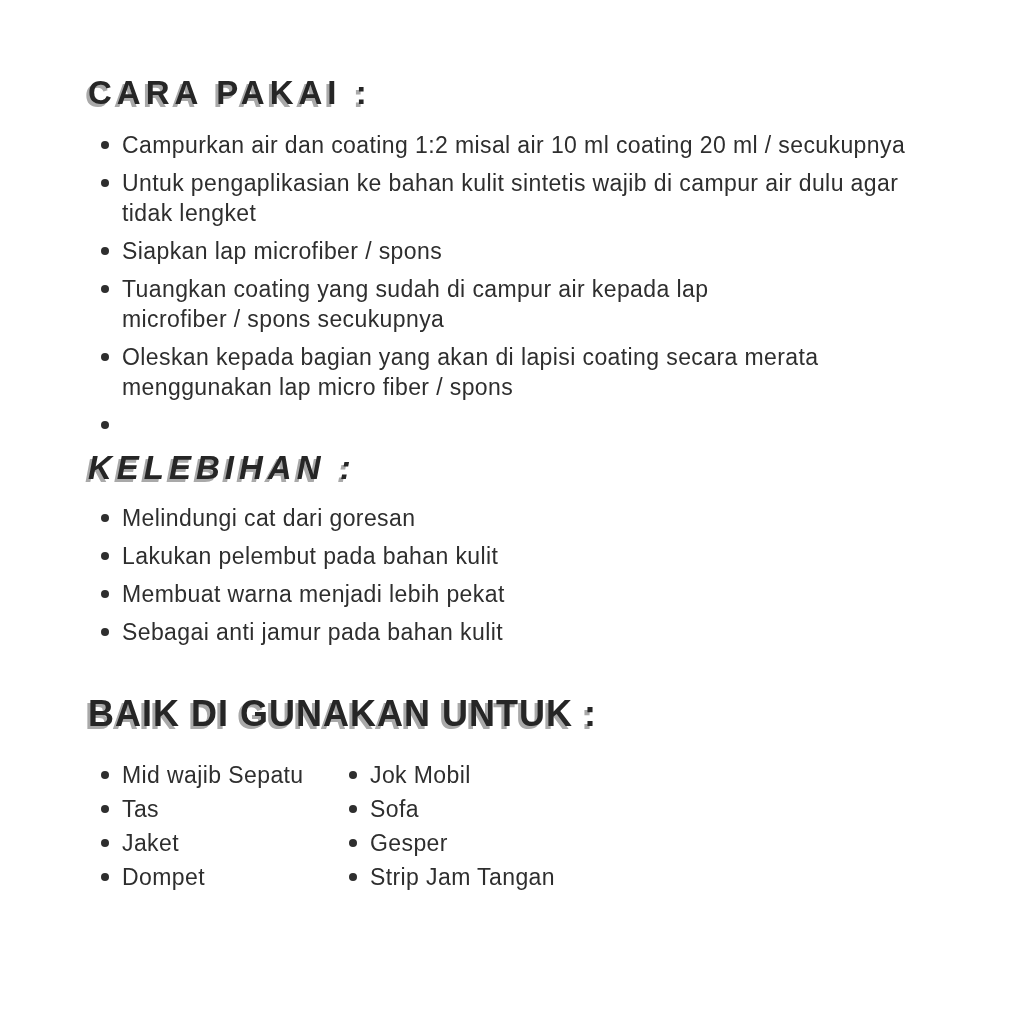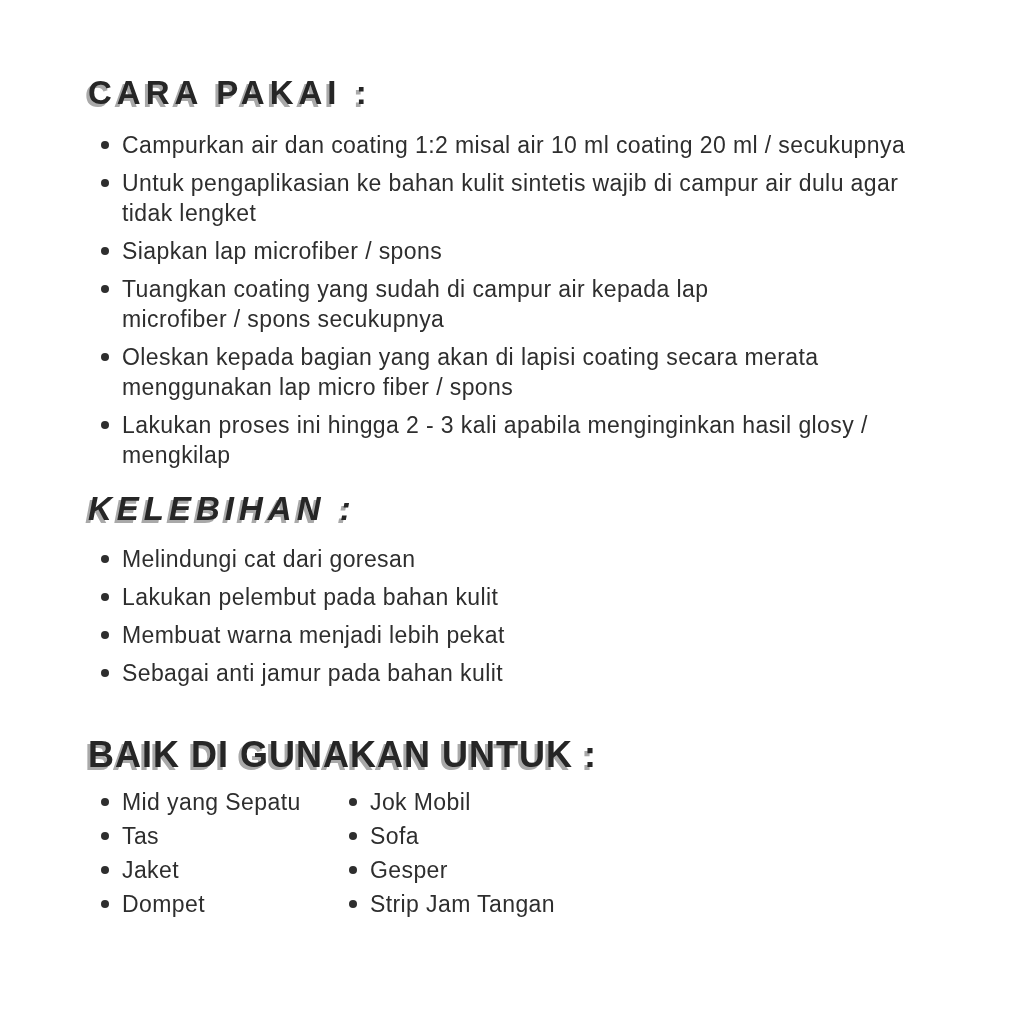--- a/index.html
+++ b/index.html
@@ -28,21 +28,21 @@
     letter-spacing: 5px;
     line-height: 1.15;
   }
   .heading-md {
     font-size: 36px;
     letter-spacing: 1px;
     line-height: 1.15;
   }
   #heading-cara-pakai   { margin-bottom: 18px; }
   #heading-kelebihan    { margin-top: 20px; margin-bottom: 16px; font-style: italic; }
-  #heading-baik-gunakan { margin-top: 46px; margin-bottom: 12px; }
+  #heading-baik-gunakan { margin-top: 46px; margin-bottom: 26px; }
 
   ul.bullet-list {
     list-style: none;
     margin: 0;
     padding: 0;
     font-size: 23px;
     line-height: 30px;
     letter-spacing: 0.4px;
   }
   ul.bullet-list li {
@@ -98,22 +98,20 @@
     </li>
 
     <li>
       <span class="dot"></span>
       <span class="txt">Oleskan kepada bagian yang akan di lapisi coating secara merata
 menggunakan lap micro fiber / spons</span>
     </li>
 
     <li>
       <span class="dot"></span>
-      <span class="txt">Lakukan proses ini hingga 2 - 3 kali apabila menginginkan hasil glosy /
-mengkilap</span>
     </li>
   </ul>
 
 <h1 id="heading-kelebihan" class="heading heading-lg">KELEBIHAN :</h1>
 
 <ul class="bullet-list">
 
     <li>
       <span class="dot"></span>
       <span class="txt">Melindungi cat dari goresan</span>
@@ -136,21 +134,21 @@
   </ul>
 
 <h1 id="heading-baik-gunakan" class="heading heading-md">BAIK DI GUNAKAN UNTUK :</h1>
 
 <div class="two-cols">
   <div class="col-left">
     <ul class="bullet-list">
 
         <li>
           <span class="dot"></span>
-          <span class="txt">Mid yang Sepatu</span>
+          <span class="txt">Mid wajib Sepatu</span>
         </li>
 
         <li>
           <span class="dot"></span>
           <span class="txt">Tas</span>
         </li>
 
         <li>
           <span class="dot"></span>
           <span class="txt">Jaket</span>

